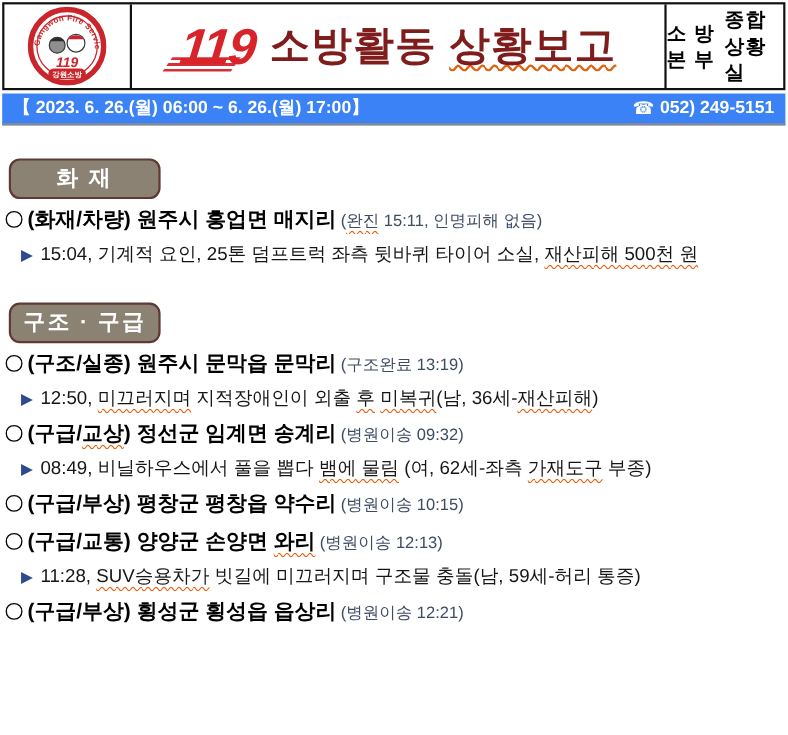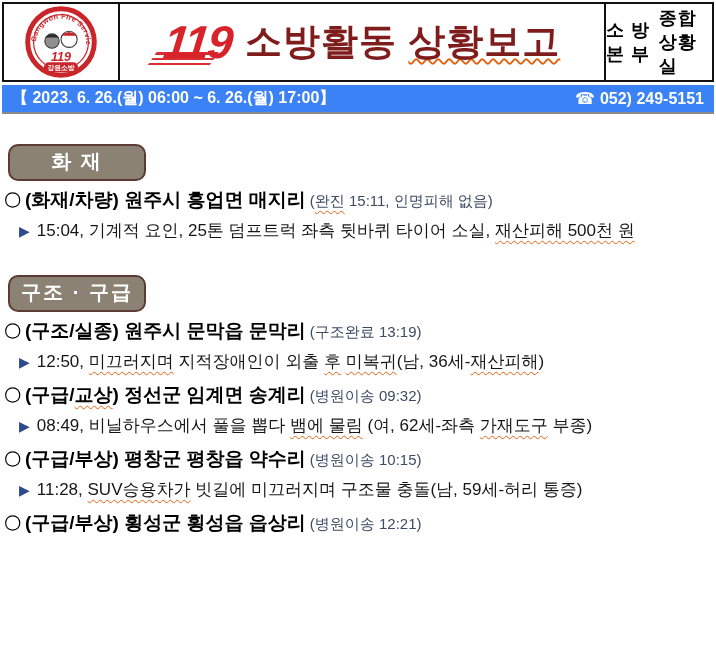--- a/index.html
+++ b/index.html
@@ -98,20 +98,21 @@
             <div class="detail-line"><span class="tri">▶</span><span>12:50, <span class="wavy">미끄러지며</span> 지적장애인이 외출 <span class="wavy">후</span> <span class="wavy">미복귀</span>(남, 36세-<span class="wavy">재산피해</span>)</span></div>
           </div>
           <div>
             <div class="main-line"><span class="bullet">〇</span><span>(구급/<span class="wavy">교상</span>) 정선군 임계면 송계리</span><span class="note">(병원이송 09:32)</span></div>
             <div class="detail-line"><span class="tri">▶</span><span>08:49, 비닐하우스에서 풀을 뽑다 <span class="wavy">뱀에 물림</span> (여, 62세-좌측 <span class="wavy">가재도구</span> 부종)</span></div>
           </div>
           <div>
             <div class="main-line"><span class="bullet">〇</span><span>(구급/부상) 평창군 평창읍 약수리</span><span class="note">(병원이송 10:15)</span></div>
           </div>
           <div>
+            <div class="main-line"><span class="bullet">〇</span><span>(구급/교통) 양양군 손양면 <span class="wavy">와리</span></span><span class="note">(병원이송 12:13)</span></div>
             <div class="detail-line"><span class="tri">▶</span><span>11:28, <span class="wavy">SUV승용차가</span> 빗길에 미끄러지며 구조물 충돌(남, 59세-허리 통증)</span></div>
           </div>
           <div>
             <div class="main-line"><span class="bullet">〇</span><span>(구급/부상) 횡성군 횡성읍 읍상리</span><span class="note">(병원이송 12:21)</span></div>
           </div>
         </div></div>
     </div>
 
 </div>
 

